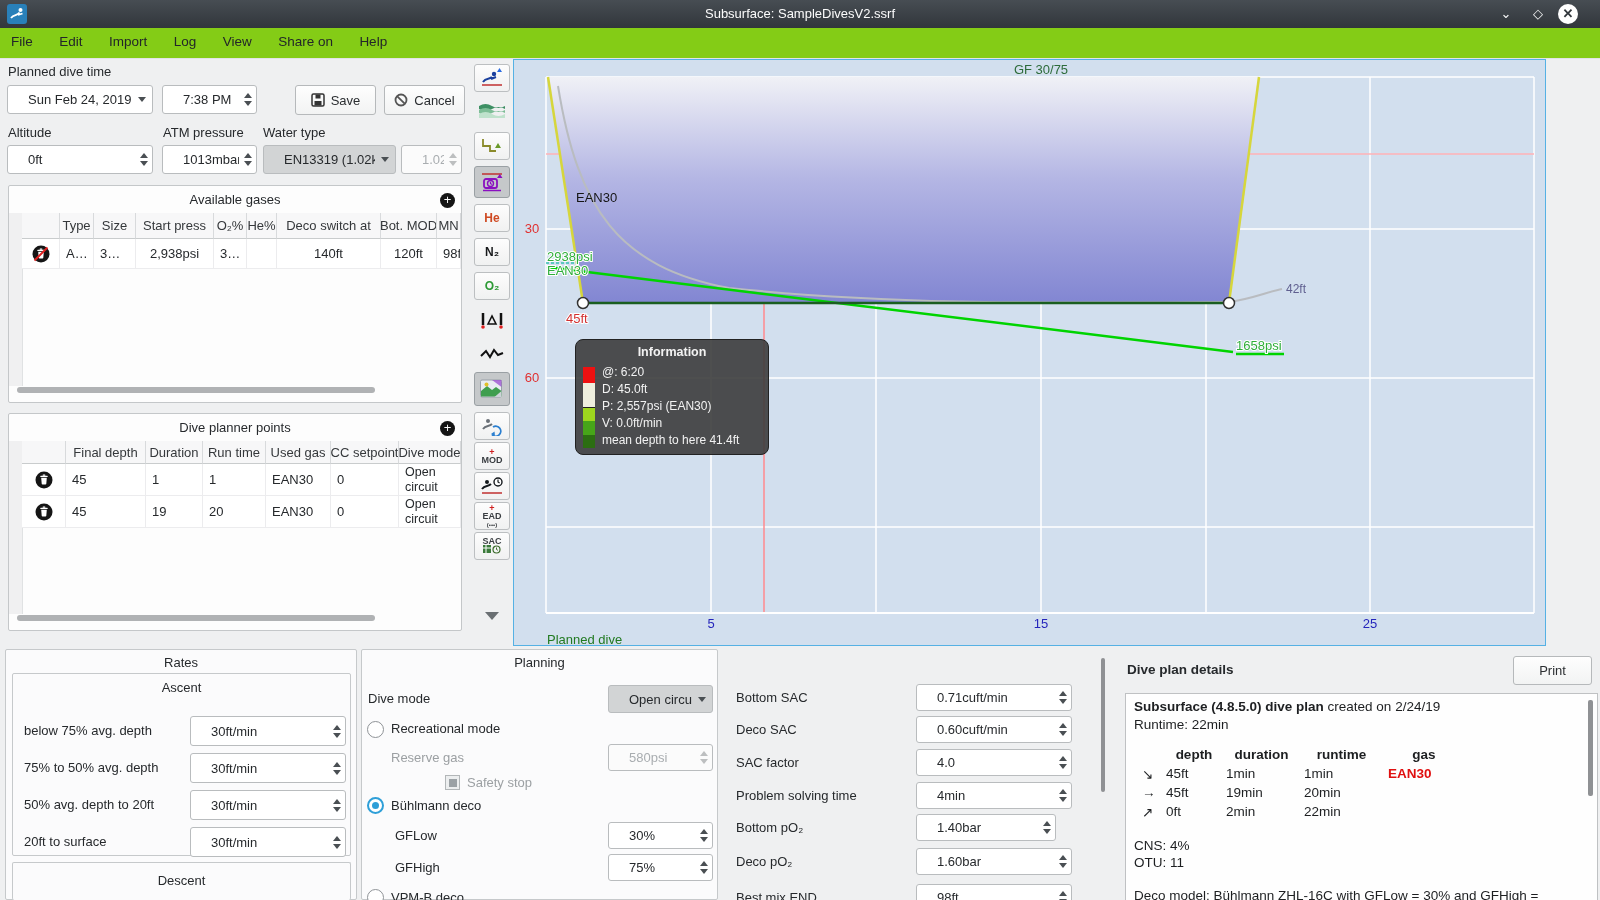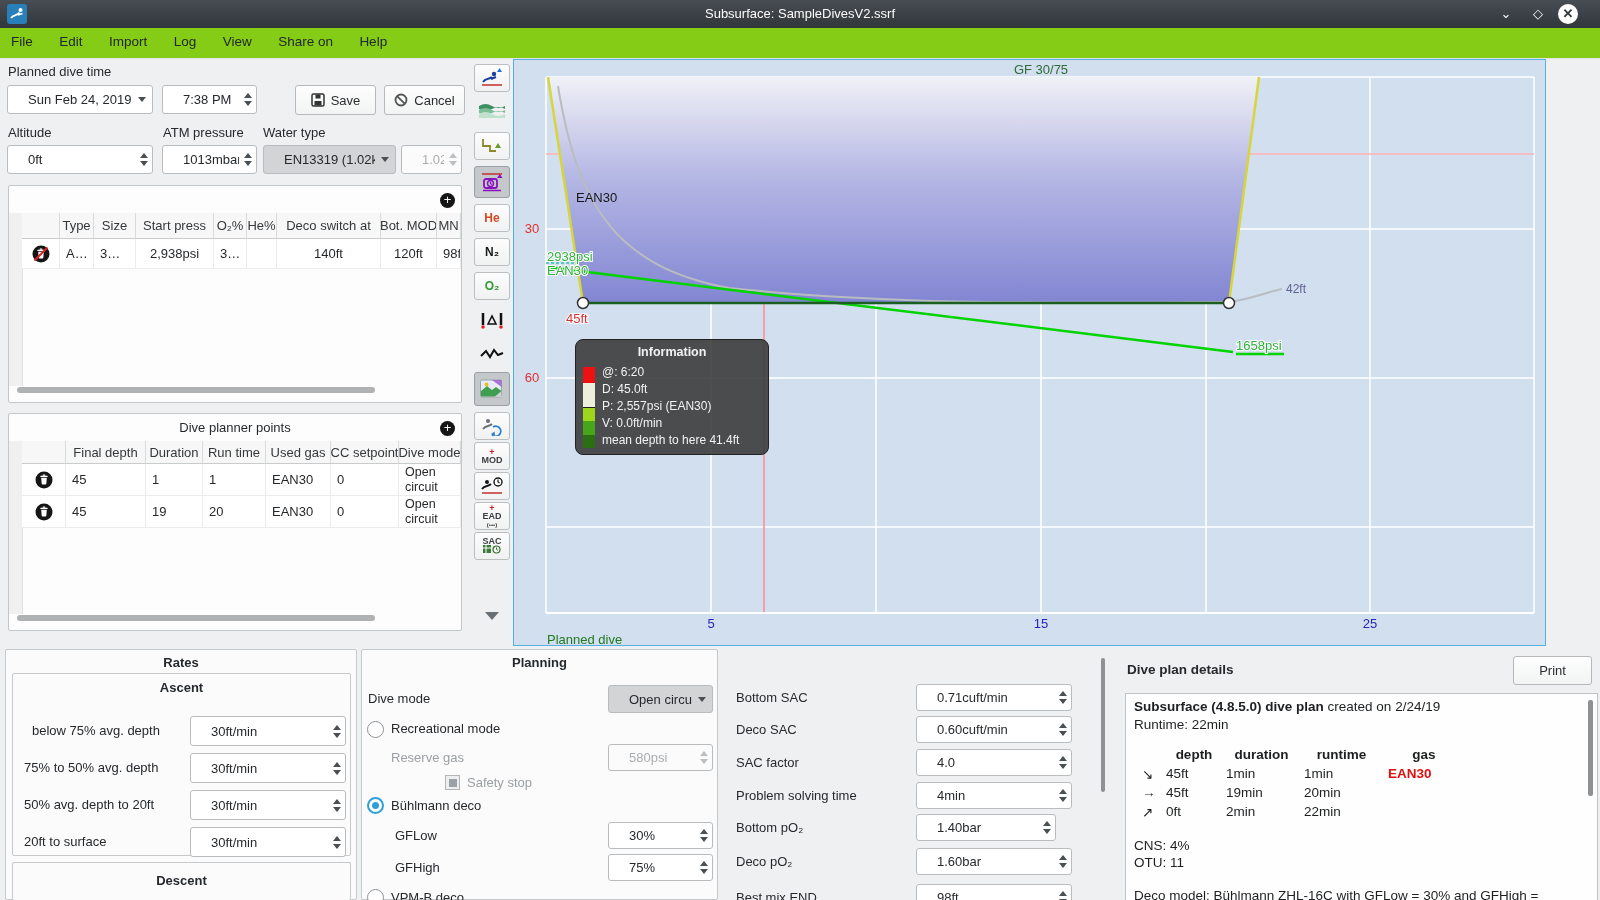--- a/index.html
+++ b/index.html
@@ -45,21 +45,21 @@
   .minitext .plus{color:#d02020;font-size:9px;}
   
   #chart{position:absolute;left:513px;top:59px;width:1033px;height:587px;background:#d2dfee;border:1px solid #55b1e4;box-sizing:border-box;}
   #tooltip{position:absolute;left:61px;top:279px;width:192px;height:114px;background:rgba(60,60,60,.9);border:1px solid #222;border-radius:8px;color:#f2f2f2;font-size:12px;}
   #tooltip .tt-title{text-align:center;font-weight:bold;padding-top:5px;font-size:12.5px;}
   #tt-bar{position:absolute;left:7px;top:27px;width:12px;height:80px;}
   #tt-bar div{width:100%;}
   .tt-line{position:absolute;left:26px;white-space:nowrap;}
   
   .gbox{position:absolute;background:#fbfbfc;border:1px solid #c6c9cb;border-radius:2px;box-sizing:border-box;}
-  .gtitle{position:absolute;left:0;right:0;text-align:center;font-size:13px;color:#26292c;font-weight:bold;}
+  .gtitle{position:absolute;left:0;right:0;text-align:center;font-size:13px;color:#26292c;}
   .radio{position:absolute;width:17px;height:17px;border-radius:50%;border:1.5px solid #8f9397;background:#fff;box-sizing:border-box;}
   .radio.sel{border:2px solid #2e9fd8;}
   .radio.sel::after{content:"";position:absolute;left:3px;top:3px;width:7px;height:7px;border-radius:50%;background:#2e9fd8;}
   .cbx{position:absolute;width:15px;height:15px;border:1.5px solid #b2b6b8;background:#eceeef;box-sizing:border-box;}
   .cbx::after{content:"";position:absolute;inset:2.5px;background:#9ba1a5;}
   
   #plan-title{position:absolute;left:1127px;top:662px;font-size:13.5px;font-weight:bold;color:#26292c;}
   #planbox{position:absolute;left:1125px;top:693px;width:471px;height:207px;background:#fefefe;border:1px solid #bfc1c3;overflow:hidden;font-size:13.5px;color:#1d1f21;}
   .pd{position:absolute;white-space:nowrap;}
   .vscroll{position:absolute;width:5px;border-radius:2px;background:#8f9194;}
@@ -164,20 +164,21 @@
   </div>
   <div class="spin dis" style="left:401px;top:145px;width:61px;height:29px">
     <span class="val">1.02k(</span>
     <span class="arrows">
         <span class="tri-up"></span>
         <span class="tri-down"></span>
       </span>
   </div>
 
   <div class="panelbox" style="left:8px;top:185px;width:454px;height:218px">
+    <div class="ptitle">Available gases</div>
     <div class="addbtn">+</div>
     <div class="vstrip" style="left:0;top:27px;bottom:16px;width:13px"></div>
     <div class="grid" style="left:13px;top:27px;width:439px;height:26px;grid-template-columns:38px 34px 42px 78px 33px 30px 104px 56px 1fr">
       <div class="gh"></div>
       <div class="gh">Type</div>
       <div class="gh">Size</div>
       <div class="gh">Start press</div>
       <div class="gh">O₂%</div>
       <div class="gh">He%</div>
       <div class="gh">Deco switch at</div>
@@ -416,21 +417,21 @@
       <div class="tt-line" style="top:93px">mean depth to here 41.4ft</div>
     </div>
   </div>
 
   <div class="gbox" style="left:5px;top:649px;width:352px;height:251px">
     <div class="gtitle" style="top:5px">Rates</div>
   </div>
   <div class="gbox" style="left:12px;top:673px;width:339px;height:183px">
     <div class="gtitle" style="top:6px">Ascent</div>
   </div>
-  <div class="lbl" style="left:32px;top:716px;line-height:30px">below 75% avg. depth</div>
+  <div class="lbl" style="left:24px;top:716px;line-height:30px">below 75% avg. depth</div>
   <div class="spin" style="left:190px;top:716px;width:156px;height:30px">
       <span class="val">30ft/min</span>
       <span class="arrows">
         <span class="tri-up"></span>
         <span class="tri-down"></span>
       </span>
     </div>
   <div class="lbl" style="left:24px;top:753px;line-height:30px">75% to 50% avg. depth</div>
   <div class="spin" style="left:190px;top:753px;width:156px;height:30px">
       <span class="val">30ft/min</span>

